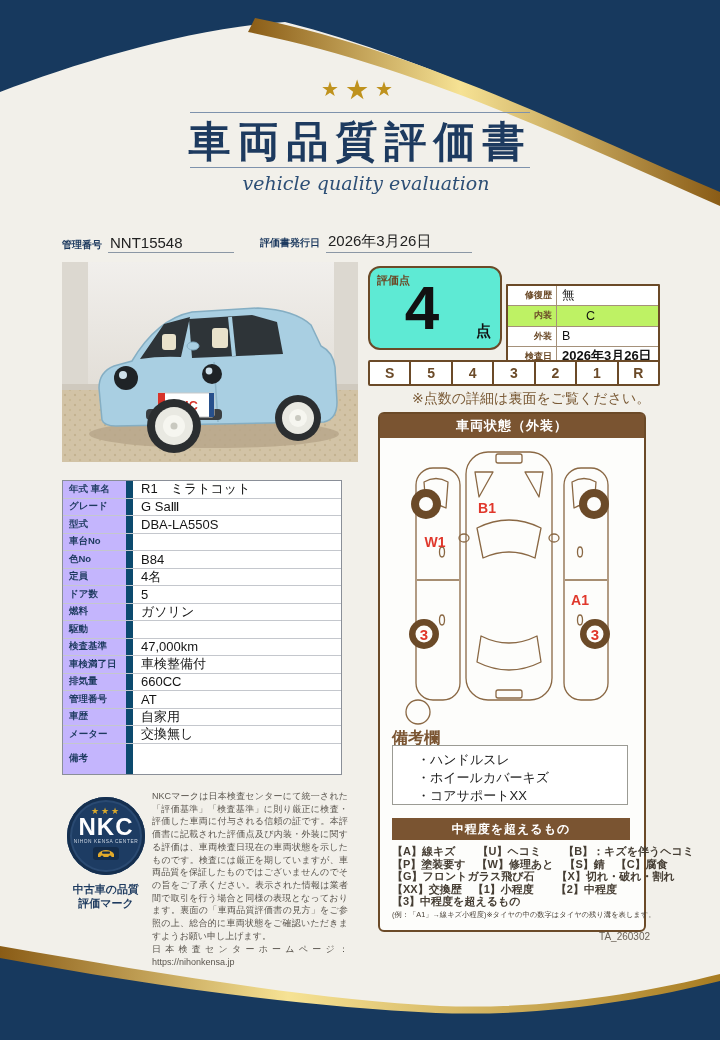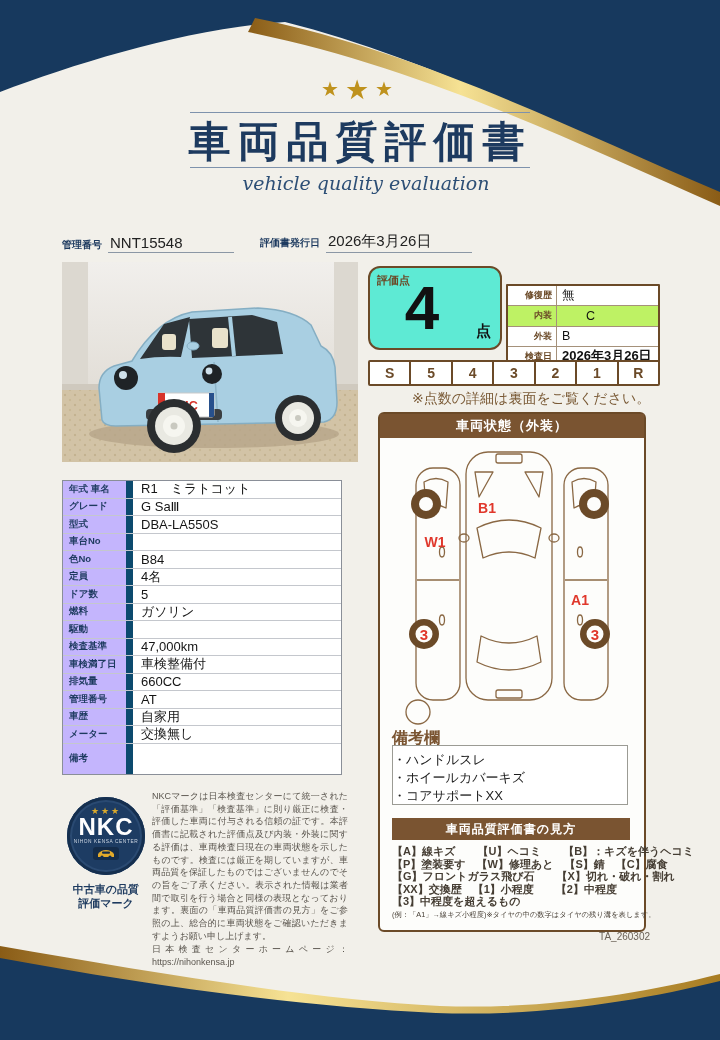--- a/index.html
+++ b/index.html
@@ -54,21 +54,21 @@
   .scale-cell:first-child{border-left:none;}
   .scale-note{left:368px;top:390px;font-size:14px;color:#7a5a36;margin-left:44px;}
 
   
   .panel{left:378px;top:412px;width:264px;height:516px;background:#fdfdfb;border:2px solid #6b4a28;border-radius:6px;}
   .panel-header{height:24px;background:#7a5431;color:#fff;font-size:13px;font-weight:bold;
     display:flex;align-items:center;justify-content:center;letter-spacing:1px;}
   .diagram{position:absolute;left:10px;top:28px;}
   .remarks-label{position:absolute;left:12px;top:314px;font-size:16px;font-weight:bold;color:#7a5431;}
   .remarks-box{position:absolute;left:12px;top:331px;width:236px;height:60px;background:#fff;border:1px solid #9b9b94;
-    padding:5px 0;box-sizing:border-box;}
+    padding:5px 24px;box-sizing:border-box;}
   .remarks-box div{font-size:13px;color:#1c1c1c;line-height:18px;}
   .legend-bar{position:absolute;left:12px;top:404px;width:238px;height:22px;background:#7a5431;color:#fff;
     font-size:12px;font-weight:bold;display:flex;align-items:center;justify-content:center;letter-spacing:1px;}
   .legend{position:absolute;left:12px;top:431px;width:242px;}
   .legend div{font-size:11px;font-weight:bold;color:#453d33;line-height:12.6px;white-space:nowrap;}
   .legend-note{position:absolute;left:12px;top:496px;font-size:7.3px;color:#453d33;white-space:nowrap;}
   .doc-code{left:545px;top:931px;width:105px;text-align:right;font-size:10px;color:#6b6257;}
 
   
   .spec{left:62px;top:480px;width:278px;background:#fff;border:1px solid #8a8f98;}
@@ -278,21 +278,21 @@
       </g>
     </svg>
 
     <div class="remarks-label">備考欄</div>
     <div class="remarks-box">
       <div>・ハンドルスレ</div>
       <div>・ホイールカバーキズ</div>
       <div>・コアサポートXX</div>
     </div>
 
-    <div class="legend-bar">車両品質評価書の見方</div>
+    <div class="legend-bar">中程度を超えるもの</div>
     <div class="legend">
       <div>【A】線キズ　　【U】ヘコミ　　【B】：キズを伴うヘコミ</div>
       <div>【P】塗装要す　【W】修理あと　【S】錆　【C】腐食</div>
       <div>【G】フロントガラス飛び石　　【X】切れ・破れ・割れ</div>
       <div>【XX】交換歴　【1】小程度　　【2】中程度</div>
       <div>【3】中程度を超えるもの</div>
     </div>
     <div class="legend-note">(例：「A1」→線キズ小程度)※タイヤの中の数字はタイヤの残り溝を表します。</div>
   </div>
   <div class="layer doc-code">TA_260302</div>

